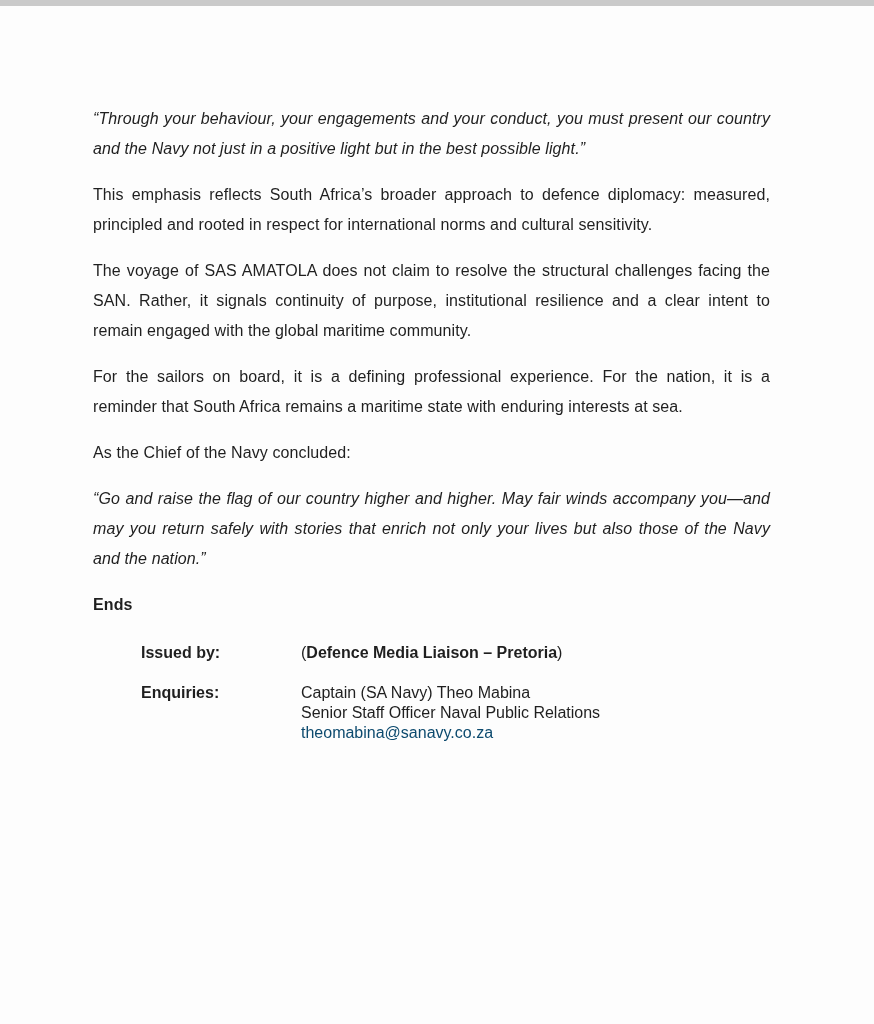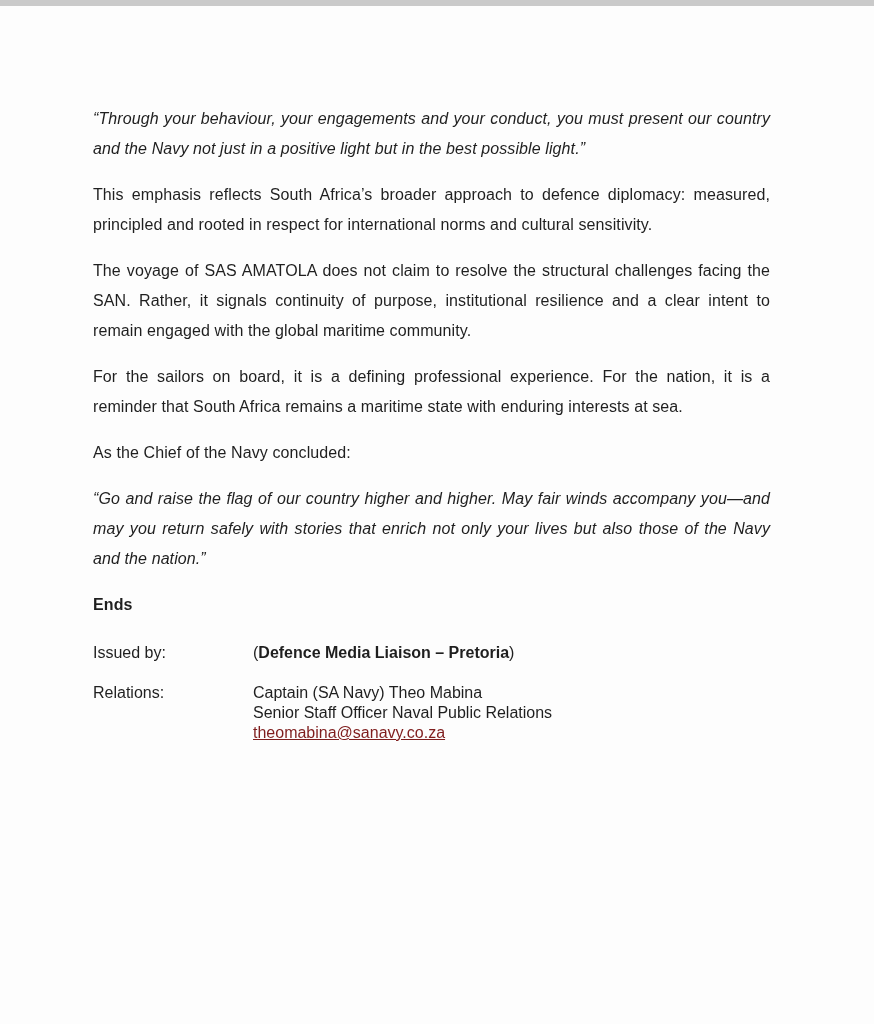--- a/index.html
+++ b/index.html
@@ -46,26 +46,26 @@
     line-height: 21px;
     margin-top: 22px;
   }
   .info-row.enquiries {
     line-height: 20px;
     margin-top: 20px;
   }
   .info-label {
     width: 160px;
     flex-shrink: 0;
-    font-weight: normal;
+    font-weight: bold;
+    margin-left: 48px;
   }
   .info-value {}
   .email-link {
-    color: #7f1d1d;
-    text-decoration: underline;
+    color: #0c4a6e;
     cursor: pointer;
   }
   .paren {
     font-weight: normal;
   }
   .bold {
     font-weight: bold;
   }
 </style>
 </head>
@@ -91,21 +91,21 @@
   <p class="ends">Ends</p>
 
   <div class="info-row">
     <div class="info-label">Issued by:</div>
     <div class="info-value">
       <div><span class="paren">(</span><span class="bold">Defence Media Liaison – Pretoria</span><span class="paren">)</span></div>
     </div>
   </div>
 
   <div class="info-row enquiries">
-    <div class="info-label">Relations:</div>
+    <div class="info-label">Enquiries:</div>
     <div class="info-value">
       <div>Captain (SA Navy) Theo Mabina</div>
       <div>Senior Staff Officer Naval Public Relations</div>
       <div><a class="email-link">theomabina@sanavy.co.za</a></div>
     </div>
   </div>
 
 </main>
 
 </body></html>

